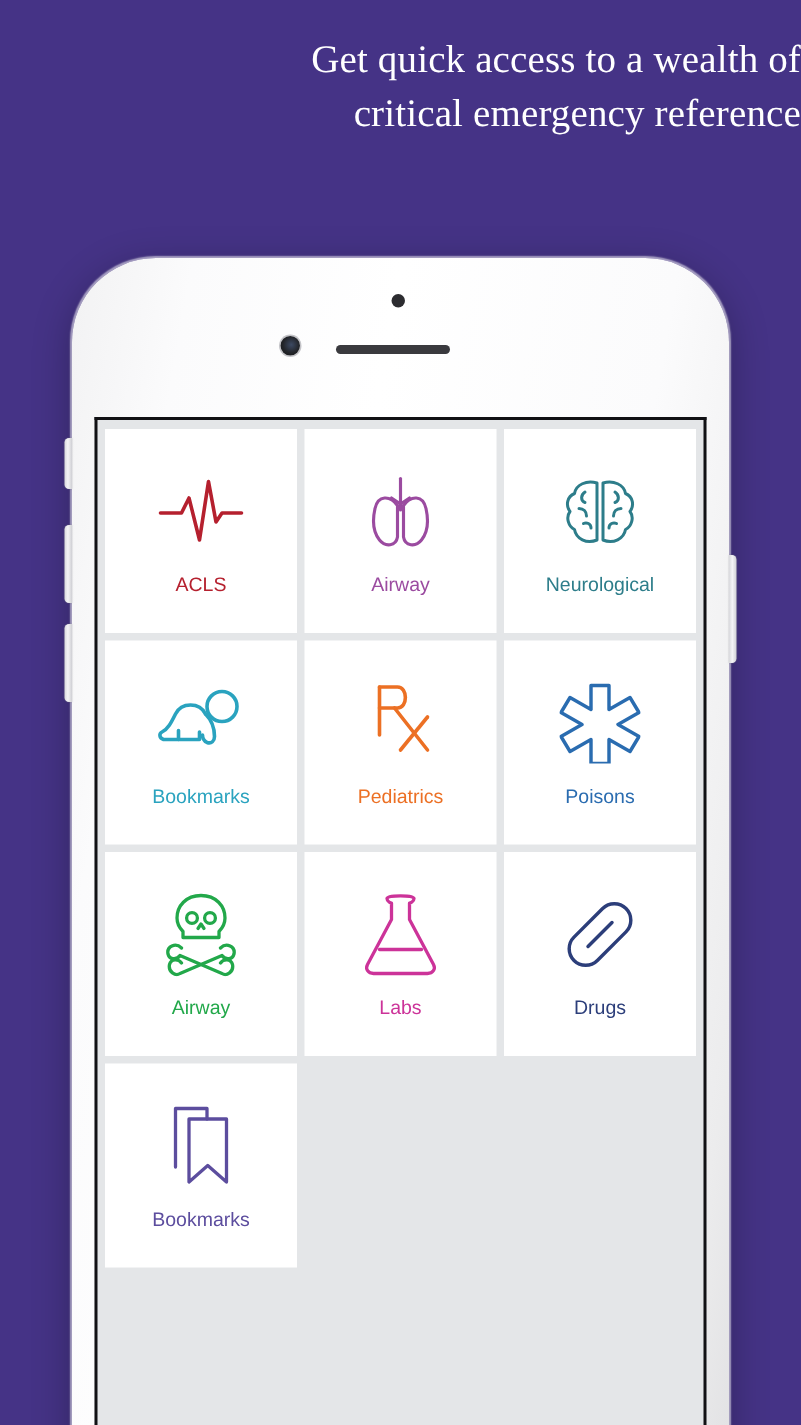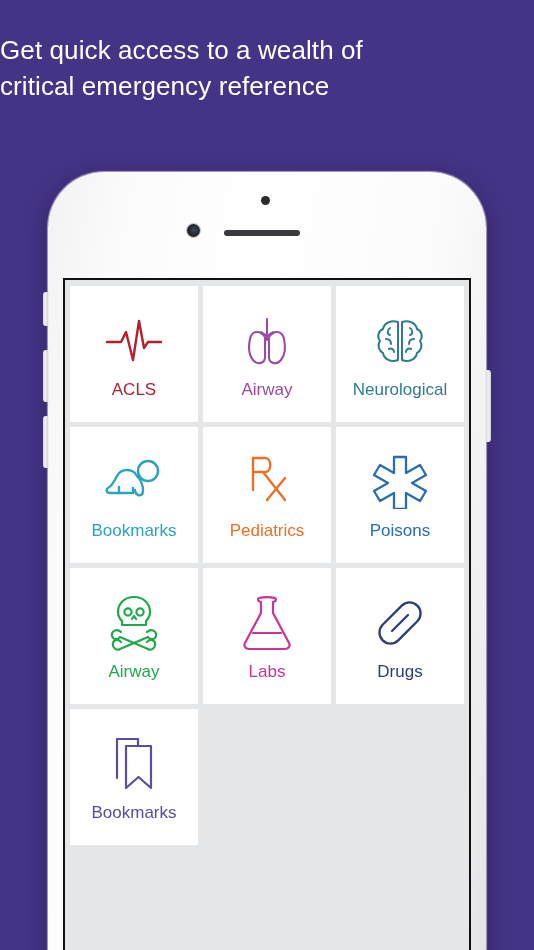--- a/index.html
+++ b/index.html
@@ -18,29 +18,30 @@
     position: relative;
     width: 534px;
     height: 950px;
     background: #453386;
     overflow: hidden;
   }
 
   
   .headline {
     position: absolute;
-    top: 32px;
+    top: 22px;
     left: 0;
     width: 534px;
-    text-align: left;
+    text-align: right;
     color: #ffffff;
     font-size: 26px;
     line-height: 36px;
     letter-spacing: 0.1px;
     font-weight: 400;
+    font-family: Liberation Serif, serif;
   }
   .headline .ln { display: block; white-space: nowrap; }
 
   
   .phone {
     position: absolute;
     left: 48px;
     top: 172px;
     width: 438px;
     height: 800px;
@@ -127,21 +128,21 @@
   }
   .tile .icon {
     height: 62px;
     display: flex;
     align-items: center;
     justify-content: center;
   }
   .tile .icon svg { display: block; }
   .tile .label {
     margin-top: 9px;
-    font-size: 17px;
+    font-size: 13px;
     line-height: 18px;
     text-align: center;
     white-space: nowrap;
   }
 </style>
 </head>
 <body>
 
 <div id="stage">
 

